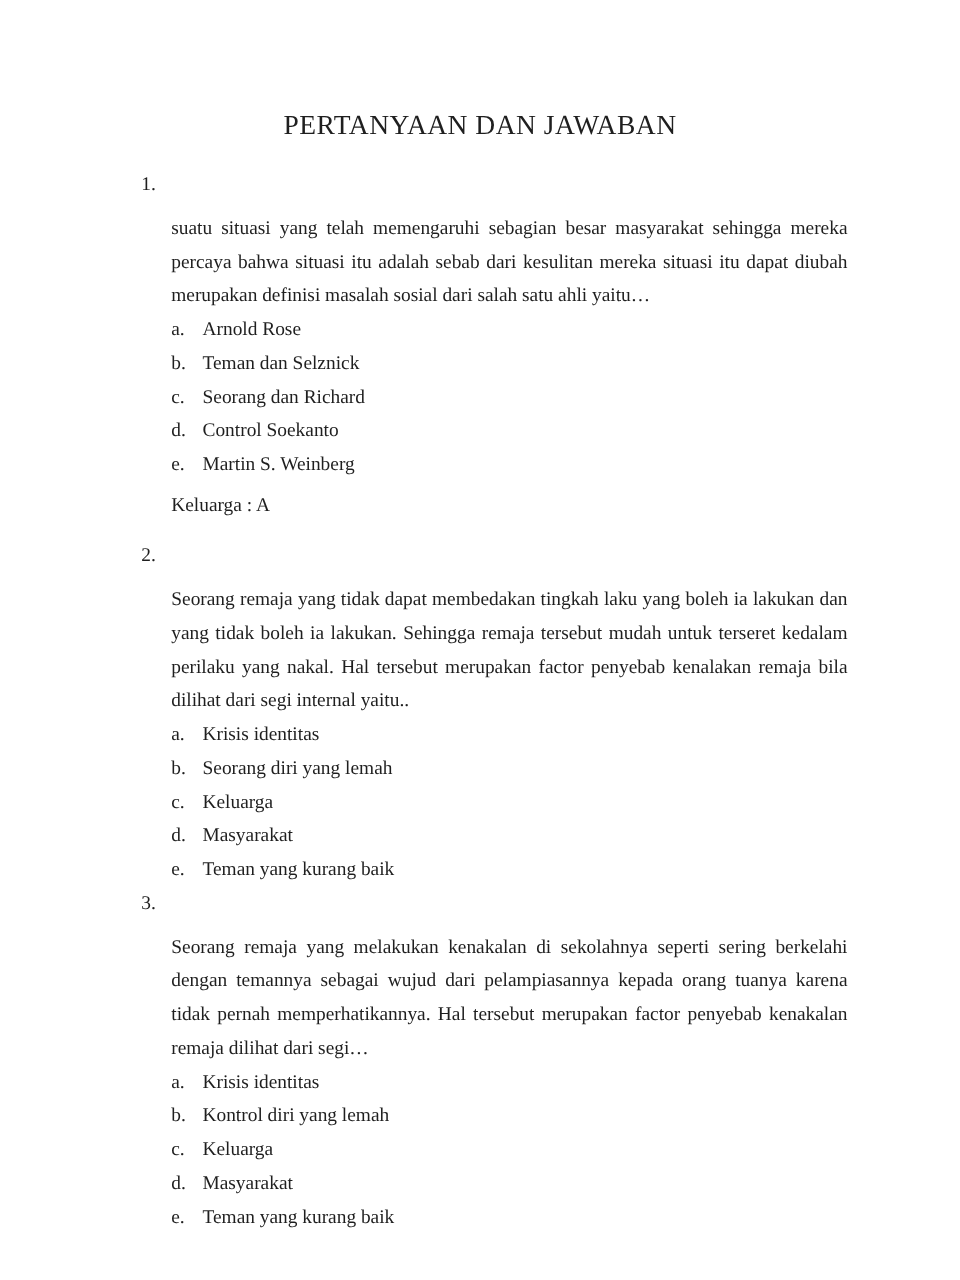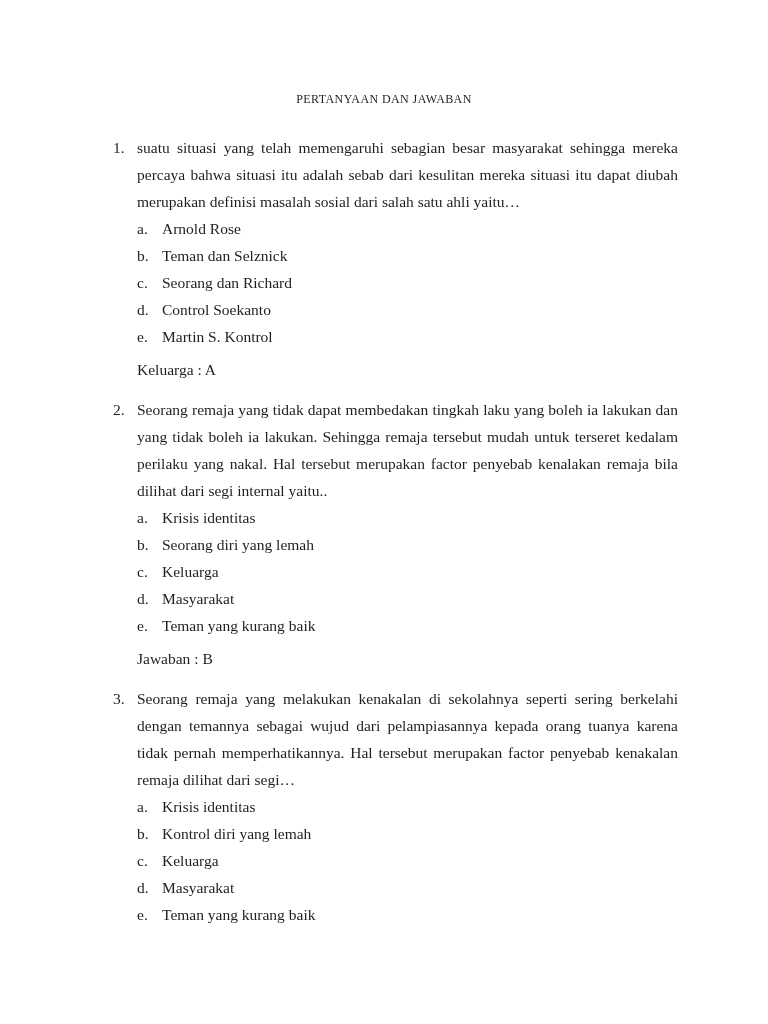--- a/index.html
+++ b/index.html
@@ -14,39 +14,40 @@
     background: #ffffff;
     font-family: "Liberation Serif", serif;
     color: #1f1f1f;
     font-size: 15.5px;
     overflow: hidden;
   }
   .doc-title {
     margin: 0;
     padding-top: 91px;
     text-align: center;
-    font-size: 12px;
+    font-size: 22px;
     font-weight: 500;
     letter-spacing: 0.4px;
     line-height: 17px;
   }
   .content {
     margin: 26px 90px 0 113px;
   }
   .question {
     display: flex;
     align-items: flex-start;
   }
   .q-num {
     flex: 0 0 24px;
     line-height: 27px;
   }
   .q-body {
     flex: 1 1 auto;
     min-width: 0;
+    margin-top: 35px;
   }
   .q-text {
     margin: 0;
     text-align: justify;
     line-height: 27px;
   }
   .options {
     margin: 0;
   }
   .option {
@@ -89,21 +90,21 @@
           <div class="option">
             <span class="opt-letter">c.</span>
             <span class="opt-text">Seorang dan Richard</span>
           </div>
           <div class="option">
             <span class="opt-letter">d.</span>
             <span class="opt-text">Control Soekanto</span>
           </div>
           <div class="option">
             <span class="opt-letter">e.</span>
-            <span class="opt-text">Martin S. Kontrol</span>
+            <span class="opt-text">Martin S. Weinberg</span>
           </div>
         </div>
         <p class="answer">Keluarga : A</p>
       </div>
     </div>
 
     <div class="question">
       <div class="q-num">2.</div>
       <div class="q-body">
         <p class="q-text">Seorang remaja yang tidak dapat membedakan tingkah laku yang boleh ia lakukan dan yang tidak boleh ia lakukan. Sehingga remaja tersebut mudah untuk terseret kedalam perilaku yang nakal. Hal tersebut merupakan factor penyebab kenalakan remaja bila dilihat dari segi internal yaitu..</p>
@@ -122,21 +123,20 @@
           </div>
           <div class="option">
             <span class="opt-letter">d.</span>
             <span class="opt-text">Masyarakat</span>
           </div>
           <div class="option">
             <span class="opt-letter">e.</span>
             <span class="opt-text">Teman yang kurang baik</span>
           </div>
         </div>
-        <p class="answer">Jawaban : B</p>
       </div>
     </div>
 
     <div class="question">
       <div class="q-num">3.</div>
       <div class="q-body">
         <p class="q-text">Seorang remaja yang melakukan kenakalan di sekolahnya seperti sering berkelahi dengan temannya sebagai wujud dari pelampiasannya kepada orang tuanya karena tidak pernah memperhatikannya. Hal tersebut merupakan factor penyebab kenakalan remaja dilihat dari segi…</p>
         <div class="options">
           <div class="option">
             <span class="opt-letter">a.</span>

